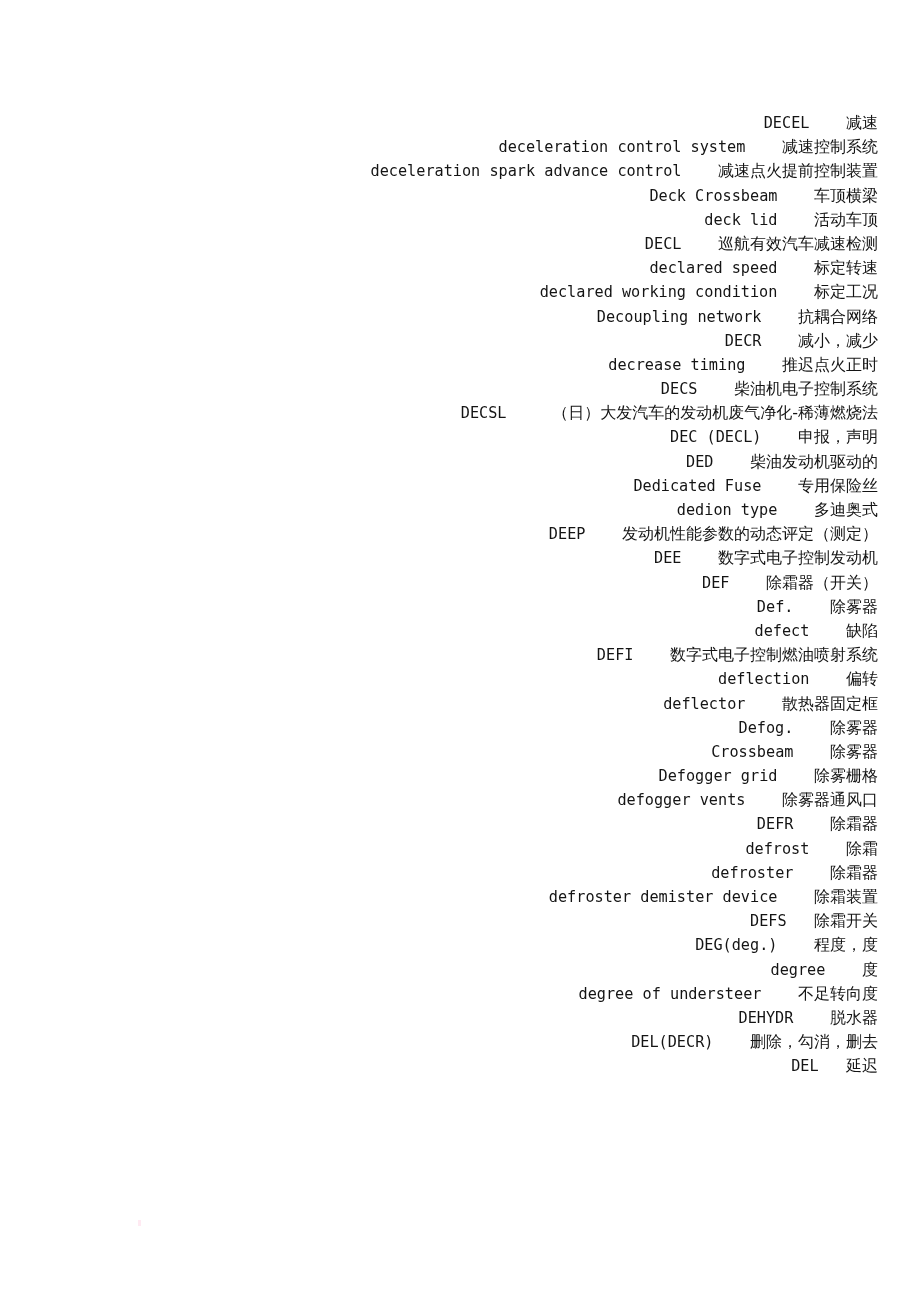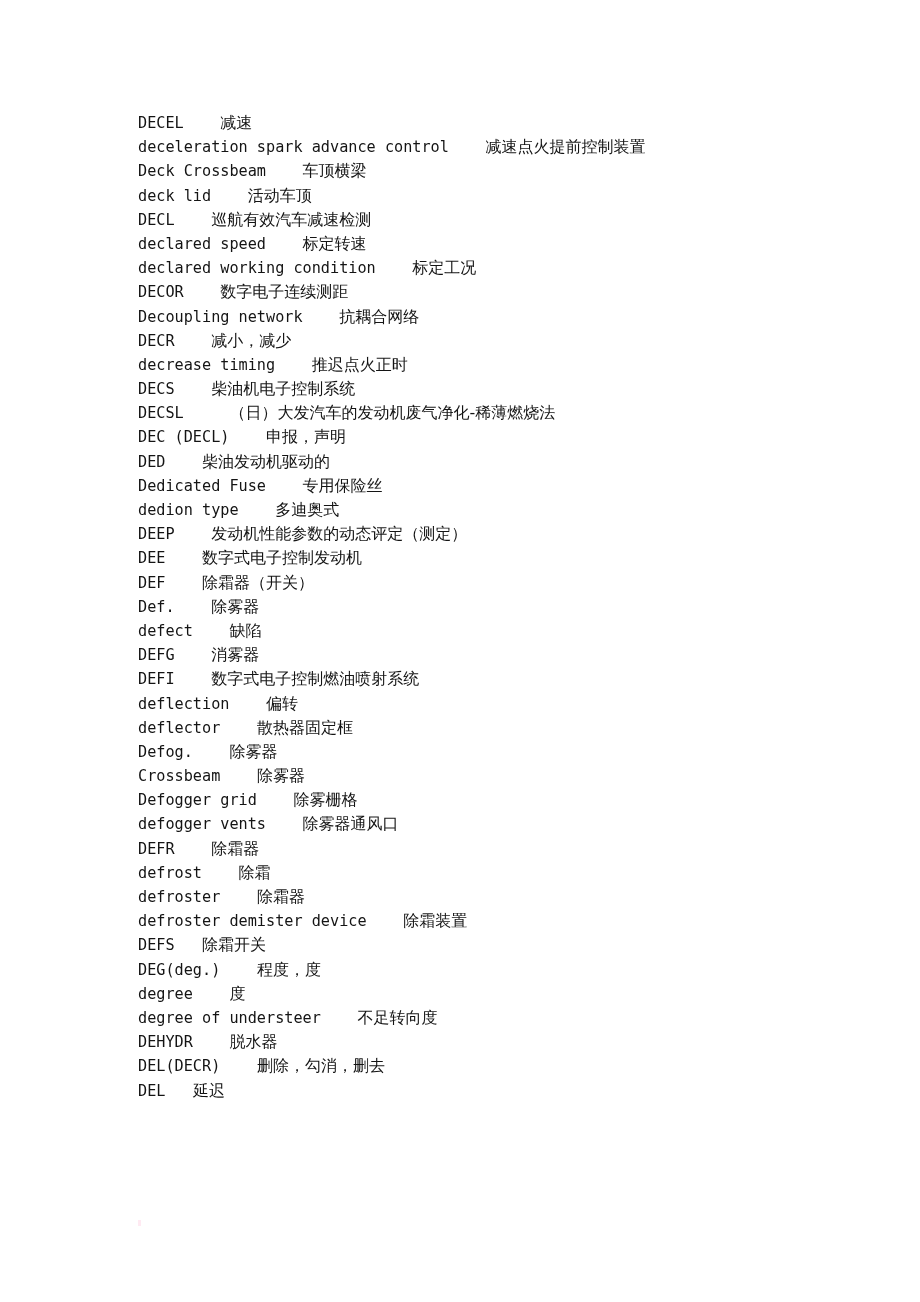--- a/index.html
+++ b/index.html
@@ -20,20 +20,21 @@
     position: relative;
     width: 920px;
     height: 1302px;
     background: #ffffff;
   }
   #glossary {
     position: absolute;
     left: 138px;
     top: 111px;
     width: 740px;
+    text-align: right;
   }
   .entry {
     height: 24.2px;
     line-height: 24.2px;
     font-size: 15.2px;
     white-space: pre;
     letter-spacing: 0px;
     color: #141414;
   }
   .entry .term {
@@ -57,42 +58,41 @@
     opacity: 0.55;
   }
 </style>
 </head>
 <body>
 
 <div id="page">
 
   <div id="glossary">
       <div class="entry"><span class="term">DECEL</span><span class="gap">    </span><span class="gloss">减速</span></div>
+      <div class="entry"><span class="term">deceleration control system</span><span class="gap">    </span><span class="gloss">减速控制系统</span></div>
       <div class="entry"><span class="term">deceleration spark advance control</span><span class="gap">    </span><span class="gloss">减速点火提前控制装置</span></div>
       <div class="entry"><span class="term">Deck Crossbeam</span><span class="gap">    </span><span class="gloss">车顶横梁</span></div>
       <div class="entry"><span class="term">deck lid</span><span class="gap">    </span><span class="gloss">活动车顶</span></div>
       <div class="entry"><span class="term">DECL</span><span class="gap">    </span><span class="gloss">巡航有效汽车减速检测</span></div>
       <div class="entry"><span class="term">declared speed</span><span class="gap">    </span><span class="gloss">标定转速</span></div>
       <div class="entry"><span class="term">declared working condition</span><span class="gap">    </span><span class="gloss">标定工况</span></div>
-      <div class="entry"><span class="term">DECOR</span><span class="gap">    </span><span class="gloss">数字电子连续测距</span></div>
       <div class="entry"><span class="term">Decoupling network</span><span class="gap">    </span><span class="gloss">抗耦合网络</span></div>
       <div class="entry"><span class="term">DECR</span><span class="gap">    </span><span class="gloss">减小，减少</span></div>
       <div class="entry"><span class="term">decrease timing</span><span class="gap">    </span><span class="gloss">推迟点火正时</span></div>
       <div class="entry"><span class="term">DECS</span><span class="gap">    </span><span class="gloss">柴油机电子控制系统</span></div>
       <div class="entry"><span class="term">DECSL</span><span class="gap">     </span><span class="gloss">（日）大发汽车的发动机废气净化-稀薄燃烧法</span></div>
       <div class="entry"><span class="term">DEC (DECL)</span><span class="gap">    </span><span class="gloss">申报，声明</span></div>
       <div class="entry"><span class="term">DED</span><span class="gap">    </span><span class="gloss">柴油发动机驱动的</span></div>
       <div class="entry"><span class="term">Dedicated Fuse</span><span class="gap">    </span><span class="gloss">专用保险丝</span></div>
       <div class="entry"><span class="term">dedion type</span><span class="gap">    </span><span class="gloss">多迪奥式</span></div>
       <div class="entry"><span class="term">DEEP</span><span class="gap">    </span><span class="gloss">发动机性能参数的动态评定（测定）</span></div>
       <div class="entry"><span class="term">DEE</span><span class="gap">    </span><span class="gloss">数字式电子控制发动机</span></div>
       <div class="entry"><span class="term">DEF</span><span class="gap">    </span><span class="gloss">除霜器（开关）</span></div>
       <div class="entry"><span class="term">Def.</span><span class="gap">    </span><span class="gloss">除雾器</span></div>
       <div class="entry"><span class="term">defect</span><span class="gap">    </span><span class="gloss">缺陷</span></div>
-      <div class="entry"><span class="term">DEFG</span><span class="gap">    </span><span class="gloss">消雾器</span></div>
       <div class="entry"><span class="term">DEFI</span><span class="gap">    </span><span class="gloss">数字式电子控制燃油喷射系统</span></div>
       <div class="entry"><span class="term">deflection</span><span class="gap">    </span><span class="gloss">偏转</span></div>
       <div class="entry"><span class="term">deflector</span><span class="gap">    </span><span class="gloss">散热器固定框</span></div>
       <div class="entry"><span class="term">Defog.</span><span class="gap">    </span><span class="gloss">除雾器</span></div>
       <div class="entry"><span class="term">Crossbeam</span><span class="gap">    </span><span class="gloss">除雾器</span></div>
       <div class="entry"><span class="term">Defogger grid</span><span class="gap">    </span><span class="gloss">除雾栅格</span></div>
       <div class="entry"><span class="term">defogger vents</span><span class="gap">    </span><span class="gloss">除雾器通风口</span></div>
       <div class="entry"><span class="term">DEFR</span><span class="gap">    </span><span class="gloss">除霜器</span></div>
       <div class="entry"><span class="term">defrost</span><span class="gap">    </span><span class="gloss">除霜</span></div>
       <div class="entry"><span class="term">defroster</span><span class="gap">    </span><span class="gloss">除霜器</span></div>

